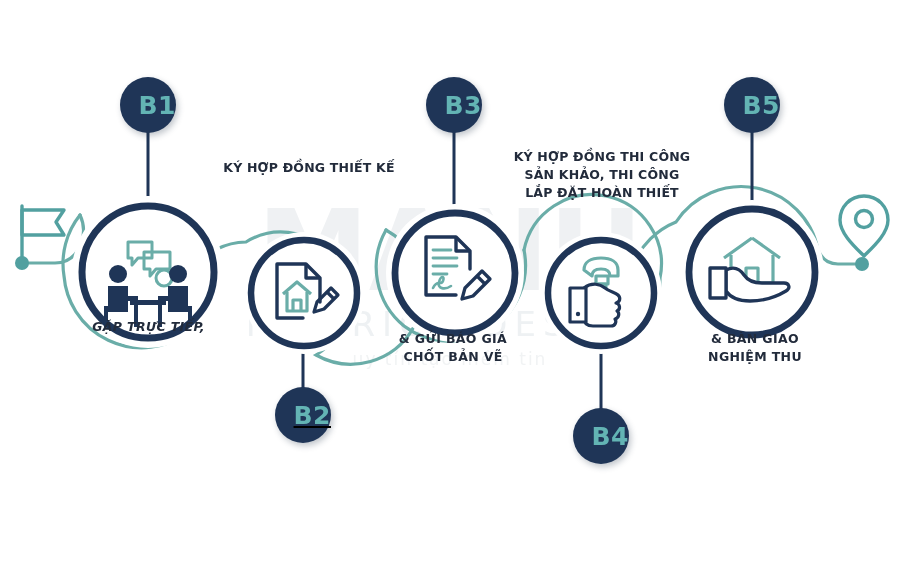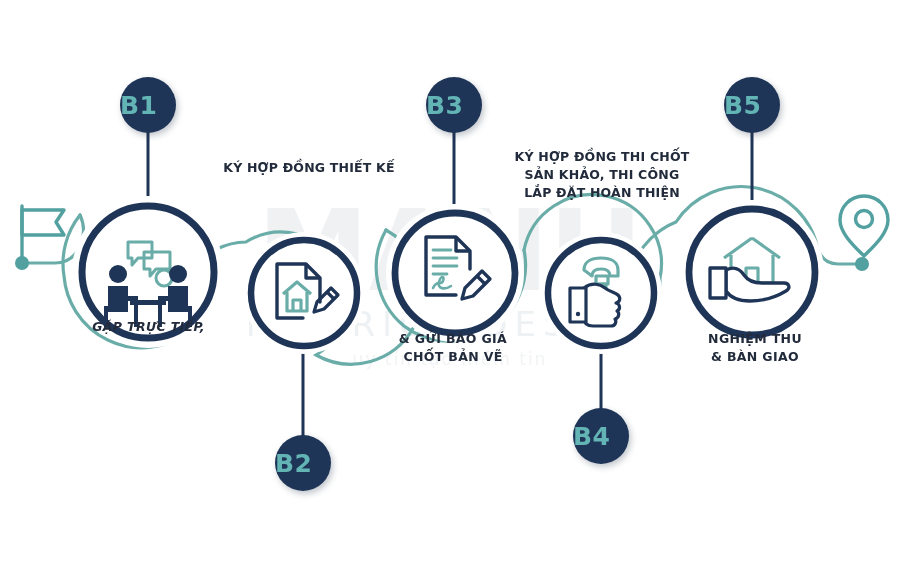--- a/index.html
+++ b/index.html
@@ -11,21 +11,21 @@
   }
   #stage{position:absolute;inset:0;width:900px;height:572px;}
   .layer{position:absolute;left:0;top:0;width:900px;height:572px;}
   #watermark{z-index:1;}
   #connectors{z-index:2;}
   #nodes{z-index:3;}
   .node{position:absolute;}
   .circle-wrap{position:absolute;border-radius:50%;background:#ffffff;}
   .circle-wrap svg{display:block;}
   .badge{position:absolute;width:56px;height:56px;border-radius:50%;
-         background:#1f3557;display:flex;align-items:center;justify-content:flex-start;
+         background:#1f3557;display:flex;align-items:center;justify-content:flex-end;
          box-shadow:2px 3px 6px rgba(30,45,70,.28);}
   .badge span{color:#63b4b4;font-size:25px;font-weight:bold;letter-spacing:.5px;
               font-family:"DejaVu Sans",sans-serif;}
   .caption{position:absolute;text-align:center;color:#222b3b;
            font-size:12.5px;font-weight:bold;line-height:1.45;
            letter-spacing:.35px;white-space:nowrap;
            font-family:"DejaVu Sans",sans-serif;}
   .caption.wide{letter-spacing:.2px;}
 </style>
 </head>
@@ -137,21 +137,21 @@
               <path d="M 50 79 v -11 h 8 v 11"></path>
             </g>
 
             <g fill="none" stroke="#1f3557" stroke-width="3.2" stroke-linejoin="round">
               <path d="M 74 70 L 88 56 L 95 63 L 81 77 L 71 80 Z"></path>
               <path d="M 84 60 L 91 67"></path>
             </g>
           </g>
         </svg>
       </div>
-      <div class="badge" style="left:275px;top:435px;">
+      <div class="badge" style="left:275px;top:387px;text-decoration:underline;">
         <span>B2</span>
       </div>
     </div>
 
     <div class="node">
       <div class="badge" style="left:426px;top:77px;">
         <span>B3</span>
       </div>
       <div class="circle-wrap" style="left:386px;top:204px;">
         <svg width="138" height="138" viewBox="0 0 138 138">
@@ -176,23 +176,23 @@
         </svg>
       </div>
       <div class="caption" style="left:353px;top:330px;width:200px;">
         <div>&amp; GỬI BÁO GIÁ</div>
         <div>CHỐT BẢN VẼ</div>
       </div>
     </div>
 
     <div class="node">
       <div class="caption wide" style="left:488px;top:148px;width:228px;">
-        <div>KÝ HỢP ĐỒNG THI CHỐT</div>
+        <div>KÝ HỢP ĐỒNG THI CÔNG</div>
         <div>SẢN KHẢO, THI CÔNG</div>
-        <div>LẮP ĐẶT HOÀN THIỆN</div>
+        <div>LẮP ĐẶT HOÀN THIẾT</div>
       </div>
       <div class="circle-wrap" style="left:540px;top:232px;">
         <svg width="122" height="122" viewBox="0 0 122 122">
           <circle cx="61" cy="61" r="53" fill="#fff" stroke="#1f3557" stroke-width="6.5"></circle>
           <g>
 
             <g fill="none" stroke="#6aada8" stroke-width="3.2" stroke-linejoin="round">
               <path d="M 44 38 c 0 -8 7 -12 17 -12 c 10 0 17 4 17 12 l 0 6 l -8 0
                        c 0 -5 -4 -7 -9 -7 c -5 0 -9 2 -9 7 z"></path>
               <path d="M 56 44 h 12 v 8 h -12 z"></path>
@@ -231,19 +231,19 @@
 
             <g fill="#fff" stroke="#1f3557" stroke-width="3.3" stroke-linejoin="round" stroke-linecap="round">
               <path d="M 46 70 c 8 -4 14 -1 18 5 c 4 6 10 8 18 8 h 22 c 5 0 7 5 2 8
                        c -10 6 -24 10 -36 10 c -12 0 -20 -4 -24 -10 z"></path>
               <path d="M 30 68 h 16 v 30 h -16 z"></path>
             </g>
           </g>
         </svg>
       </div>
       <div class="caption" style="left:655px;top:330px;width:200px;">
+        <div>&amp; BÀN GIAO</div>
         <div>NGHIỆM THU</div>
-        <div>&amp; BÀN GIAO</div>
       </div>
     </div>
 
   </div>
 </div>
 
 </body></html>

